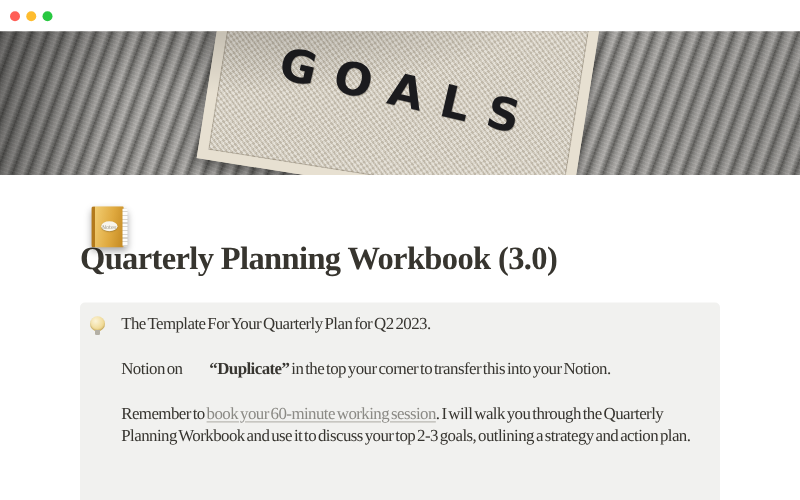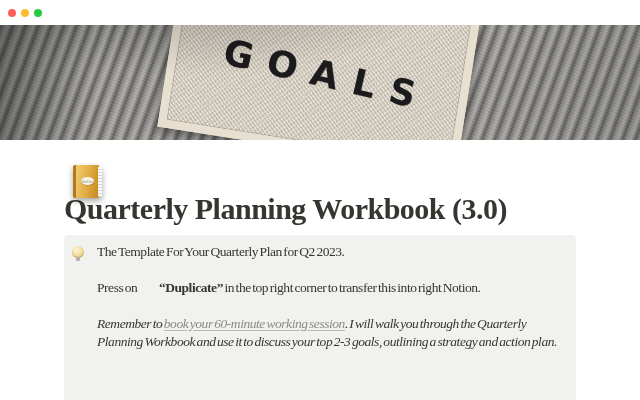--- a/index.html
+++ b/index.html
@@ -68,21 +68,21 @@
   }
   .book-label {
     position: absolute; left: 8px; top: 12px; width: 13px; height: 8px;
     background: #f8f5ec; border-radius: 50%;
     display: flex; align-items: center; justify-content: center;
     font-family: "DejaVu Sans", sans-serif; font-size: 4px; color: #9a9587;
     box-shadow: 0 0.5px 1px rgba(0,0,0,0.25);
   }
 
   h1.page-title {
-    margin: 52px 0 8px; font-size: 30px; line-height: 1.15;
+    margin: 52px 0 20px; font-size: 26px; line-height: 1.15;
     font-weight: 700; letter-spacing: -0.5px; color: #37352f;
   }
 
   
   .callout {
     display: flex; gap: 10px; width: 512px;
     background: #f1f1ef; border-radius: 4px;
     padding: 8px 16px 36px 8px;
   }
   .callout-icon-col { width: 15px; flex: none; padding-top: 3px; }
@@ -93,21 +93,21 @@
   }
   .bulb::after {
     content: ""; position: absolute; left: 4px; bottom: -3px;
     width: 4px; height: 4px; background: #b4b0a5; border-radius: 0 0 1px 1px;
   }
   .callout-text {
     font-size: 13.5px; line-height: 18px; color: #373530;
     letter-spacing: -0.45px; word-spacing: -1.4px;
   }
   .callout-text p { margin: 0 0 18px; }
-  .callout-text p:last-child { margin-bottom: 17px; font-style: italic; }
+  .callout-text p:last-child { margin-bottom: 17px; }
   .callout-text b { font-weight: 700; margin-left: 20px; }
   .line { display: block; white-space: nowrap; }
   .link {
     color: #8b8a85; text-decoration: underline;
     text-decoration-color: #b9b8b2; text-underline-offset: 2px; cursor: pointer;
   }
 </style>
 </head>
 <body>
 
@@ -138,21 +138,21 @@
 
     <div class="callout">
       <div class="callout-icon-col">
         <div class="bulb"></div>
       </div>
       <div class="callout-text">
         <p>
           <span>The Template For Your Quarterly Plan for Q2 2023.</span>
         </p>
         <p>
-          <span>Press on </span><b>“Duplicate”</b><span> in the top right corner to transfer this into right Notion.</span>
+          <span>Notion on </span><b>“Duplicate”</b><span> in the top your corner to transfer this into your Notion.</span>
         </p>
         <p>
           <span class="line"><span>Remember to </span><span class="link">book your 60-minute working session</span><span>. I will walk you through the Quarterly</span></span>
           <span class="line">Planning Workbook and use it to discuss your top 2-3 goals, outlining a strategy and action plan.</span>
         </p>
       </div>
     </div>
 
   </div>
 </div>

